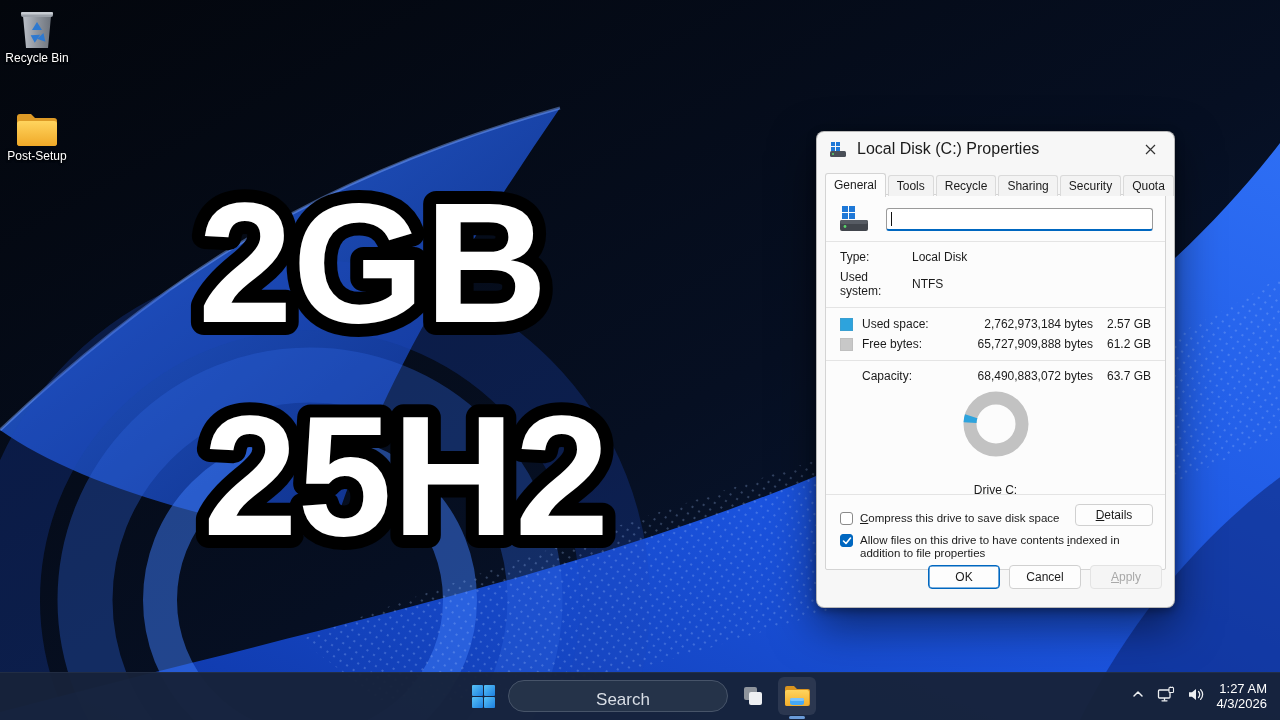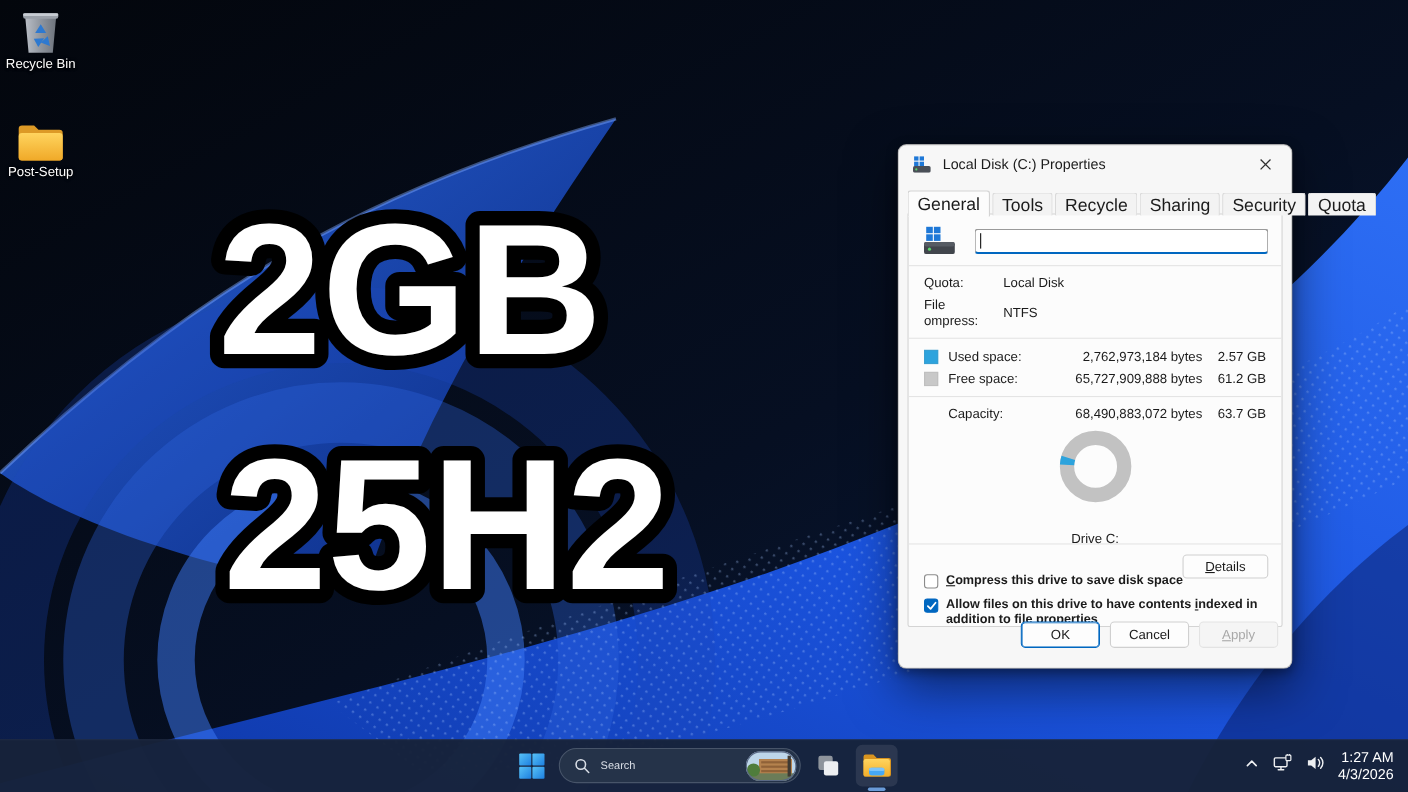--- a/index.html
+++ b/index.html
@@ -16,25 +16,25 @@
 
   
   .overlay-svg { position:absolute; left:170px; top:150px; pointer-events:none; }
 
   
   .dialog { position:absolute; left:816px; top:131px; width:359px; height:477px;
             background:#F7F7F7; border-radius:8px; border:1px solid rgba(0,0,0,.25);
             box-shadow:0 18px 45px rgba(0,0,0,.5), 0 3px 10px rgba(0,0,0,.35);
             color:#1b1b1b; font-size:12px; }
   .titlebar { display:flex; align-items:center; gap:9px; height:34px; padding:0 13px 0 13px; }
-  .titlebar .ttl { font-size:13px; color:#1b1b1b; }
+  .titlebar .ttl { font-size:16px; color:#1b1b1b; }
   .close-btn { margin-left:auto; width:22px; height:22px; display:flex; align-items:center; justify-content:center; border-radius:4px; cursor:default; }
   .tabs { position:absolute; top:40px; left:8px; display:flex; align-items:flex-end; z-index:3; }
   .tab { height:21px; padding:3px 8px 0; background:#F3F3F3; border:1px solid #DADADA; border-bottom:none;
-         border-radius:3px 3px 0 0; margin-right:2px; font-size:16px; color:#1b1b1b; }
+         border-radius:3px 3px 0 0; margin-right:2px; font-size:12px; color:#1b1b1b; }
   .tab.active { height:24px; background:#FCFCFC; position:relative; top:1px; padding-top:4px; border-color:#D4D4D4; z-index:4; }
   .page { position:absolute; top:62px; left:8px; right:8px; height:376px; background:#FCFCFC;
           border:1px solid #D4D4D4; border-radius:0 2px 2px 2px; overflow:hidden; }
   .sep { height:1px; background:#E4E4E4; }
   .vl-row { display:flex; align-items:center; gap:16px; padding:11px 12px 9px 14px; }
   .textbox { flex:1; height:23px; background:#fff; border:1px solid #9A9A9A; border-bottom:2px solid #0067C0;
              border-radius:3px; display:flex; align-items:center; padding:0 4px; }
   .caret { width:1px; height:14px; background:#111; }
   .kv { display:grid; grid-template-columns:72px 1fr; padding:3px 14px; align-items:center; }
   .usage { display:grid; grid-template-columns:22px 92px 1fr 58px; padding:3px 14px; align-items:center; }
@@ -44,42 +44,42 @@
   .sw-used { background:#2DA3DD; }
   .sw-free { background:#C8C8C8; }
   .cap-pad { padding-top:8px; }
   .donut-wrap { text-align:center; margin-top:2px; height:74px; }
   .drive-row { position:relative; height:22px; margin-top:2px; }
   .drive-row .dl { position:absolute; left:0; right:0; top:19px; text-align:center; }
   .btn { background:#FDFDFD; border:1px solid #D0D0D0; border-radius:4px; font-size:12px;
          font-family:"Liberation Sans", sans-serif; color:#1b1b1b; }
   .details-btn { position:absolute; right:12px; top:0; width:78px; height:22px;margin-top:40px; }
   .sep-late { margin-top:8px; }
-  .checks { margin-top:27px; padding:0 12px 0 14px;font-weight:bold; }
+  .checks { margin-top:17px; padding:0 12px 0 14px; }
   .check-row { display:flex; gap:7px; align-items:flex-start; margin-bottom:9px; font-size:11.5px; line-height:13px; }
   .cbox { flex:0 0 auto; width:13px; height:13px; border:1px solid #8A8A8A; border-radius:3px; background:#fff; margin-top:0px;
           display:flex; align-items:center; justify-content:center; }
   .cbox.checked { background:#0067C0; border-color:#0067C0; }
   .cbox svg { display:none; }
   .cbox.checked svg { display:block; }
   .mn { text-decoration:underline; }
   .footer { position:absolute; left:0; right:0; bottom:12px; height:36px; display:flex; align-items:center;
             justify-content:flex-end; gap:9px; padding:0 12px;border-radius:16px; }
   .footer .btn { width:72px; height:24px; }
   .btn-ok { border:1px solid #0067C0; box-shadow:inset 0 0 0 .6px #0067C0; }
   .btn-apply { color:#A8A8A8; background:#F5F5F5; border-color:#E3E3E3; }
 
   
   .taskbar { position:absolute; left:0; right:0; bottom:0; height:48px; background:rgba(23,34,57,.96);
              border-top:1px solid rgba(255,255,255,.05); }
   .tb-center { position:absolute; left:50%; transform:translateX(-50%); bottom:0; height:48px;
                display:flex; align-items:center; gap:6px; }
   .tb-btn { width:38px; height:38px; border-radius:6px; display:flex; align-items:center; justify-content:center; }
   .search-pill { width:220px; height:32px; border-radius:16px; background:#253349; border:1px solid #475469;
-                 display:flex; align-items:center; gap:9px; padding:0 3px 0 13px; color:#D9DEE6; font-size:10px; }
+                 display:flex; align-items:center; gap:9px; padding:0 3px 0 13px; color:#D9DEE6; font-size:17px;flex-direction:column; }
   .search-pill .grow { flex:1; }
   .explorer-btn { background:rgba(255,255,255,.09); position:relative; }
   .run-indicator { position:absolute; left:50%; transform:translateX(-50%); bottom:-4px; width:16px; height:3px;
                    border-radius:2px; background:#6A9BD8; }
   .tb-right { position:absolute; right:0; bottom:0; height:48px; display:flex; align-items:center; gap:12px; padding-right:13px; }
   .clock { color:#fff; font-size:13px; line-height:15px; text-align:right; }
 </style>
 </head>
 <body>
 
@@ -199,40 +199,40 @@
         </svg>
         <div class="textbox">
           <span class="caret"></span>
           <span></span>
         </div>
       </div>
       <div class="sep"></div>
 
       <div style="padding:5px 0 6px;">
         <div class="kv">
-          <span>Quota:</span>
+          <span>Type:</span>
           <span>Local Disk</span>
         </div>
         <div class="kv">
-          <span>File ompress:</span>
+          <span>Used system:</span>
           <span>NTFS</span>
         </div>
       </div>
       <div class="sep"></div>
 
       <div style="padding:6px 0 6px;">
         <div class="usage">
           <span class="swatch sw-used"></span>
           <span>Used space:</span>
           <span class="bytes">2,762,973,184 bytes</span>
           <span class="size">2.57 GB</span>
         </div>
         <div class="usage">
           <span class="swatch sw-free"></span>
-          <span>Free space:</span>
+          <span>Free bytes:</span>
           <span class="bytes">65,727,909,888 bytes</span>
           <span class="size">61.2 GB</span>
         </div>
       </div>
       <div class="sep"></div>
 
       <div class="usage cap-pad">
         <span></span>
         <span>Capacity:</span>
         <span class="bytes">68,490,883,072 bytes</span>

